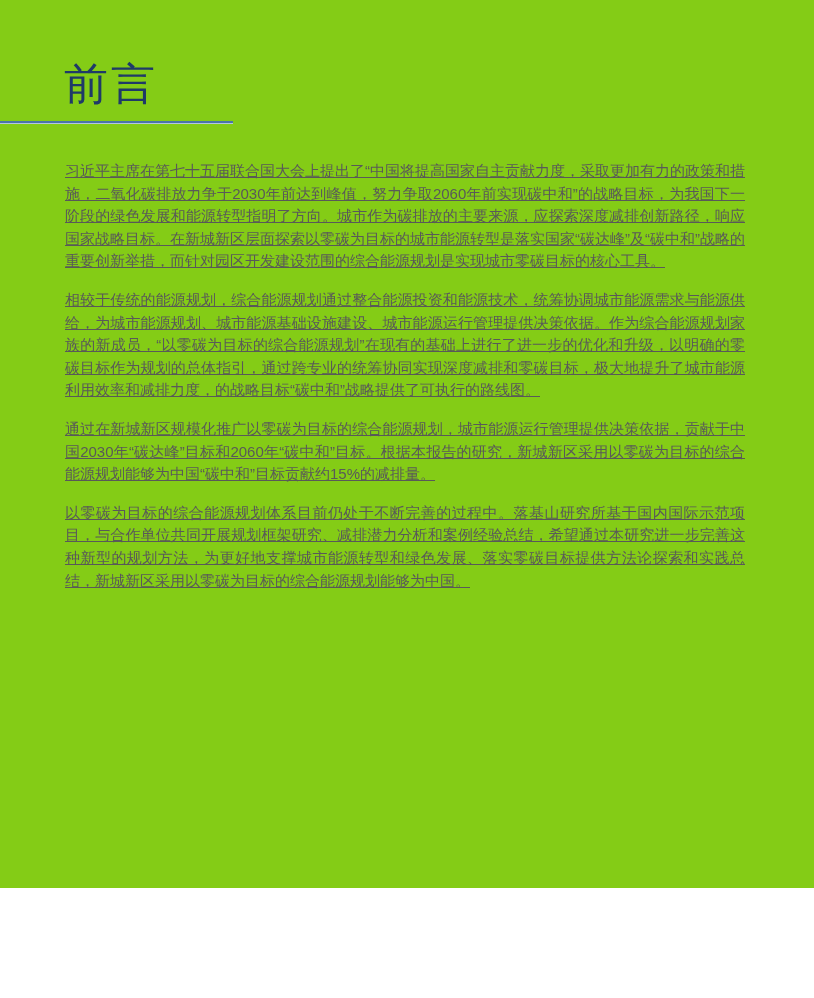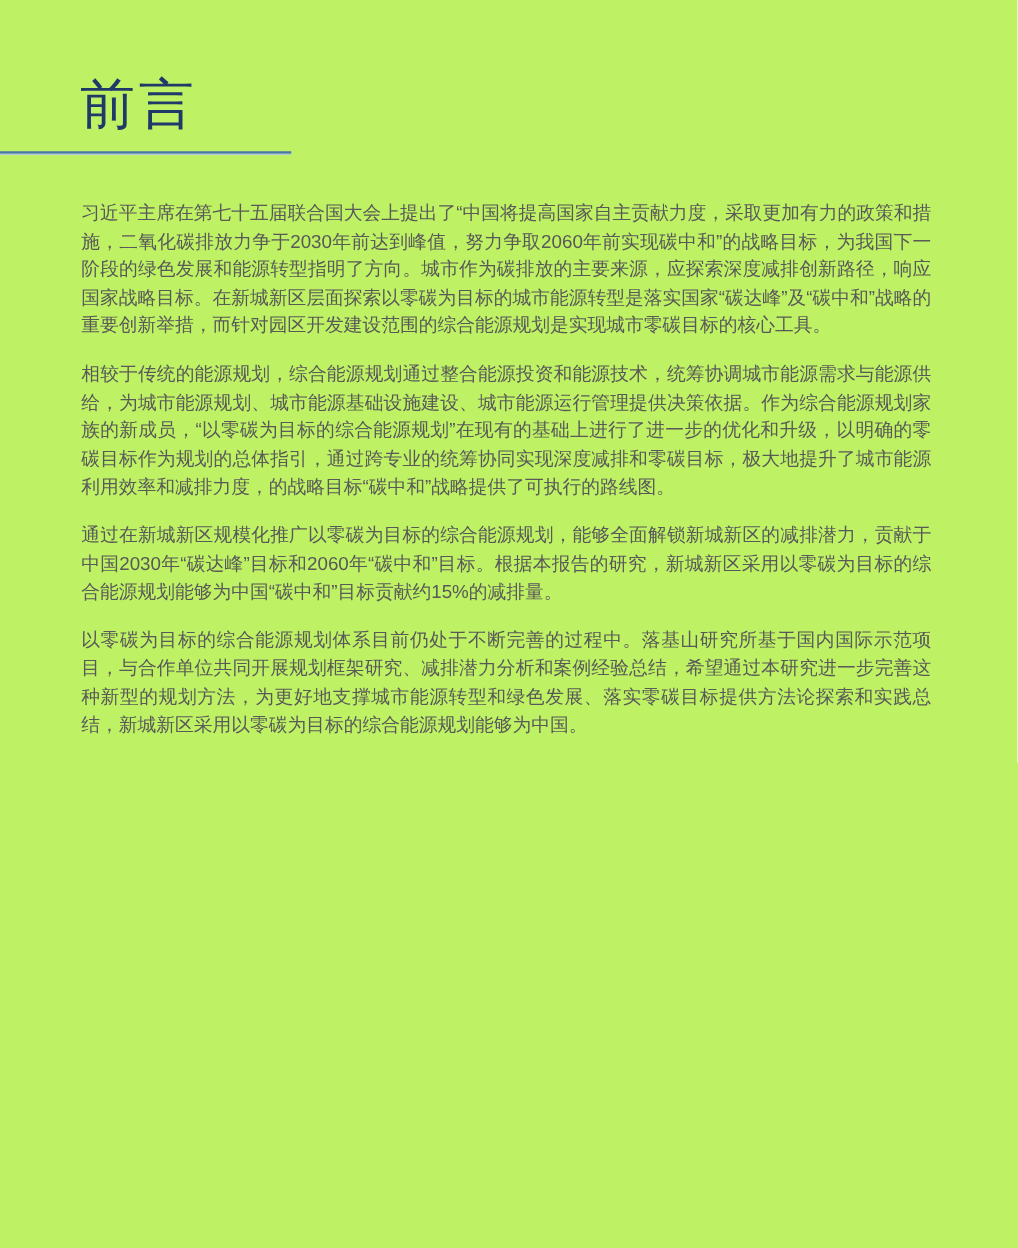--- a/index.html
+++ b/index.html
@@ -3,22 +3,22 @@
 <meta charset="utf-8">
 <style>
   html, body {
     margin: 0;
     padding: 0;
     background: #ffffff;
   }
   .page {
     position: relative;
     width: 814px;
-    height: 998px;
-    background: #bef264;
+    height: 888px;
+    background: #84cc16;
     overflow: hidden;
     font-family: "Liberation Sans", "DejaVu Sans", sans-serif;
   }
   .page-title {
     position: absolute;
     left: 64px;
     top: 56px;
     margin: 0;
     font-size: 44px;
     line-height: 56px;
@@ -42,29 +42,30 @@
     width: 684px;
   }
   .content p {
     margin: 0 4px 16px 0;
     font-size: 15px;
     line-height: 22.6px;
     color: #595959;
     text-align: justify;
     text-justify: inter-ideograph;
     word-break: break-all;
+    text-decoration: underline;
   }
 </style>
 </head>
 <body>
 
 <div class="page">
   <h1 class="page-title">前言</h1>
 
   <div class="title-rule"></div>
 
   <div class="content">
     <p>习近平主席在第七十五届联合国大会上提出了“中国将提高国家自主贡献力度，采取更加有力的政策和措施，二氧化碳排放力争于2030年前达到峰值，努力争取2060年前实现碳中和”的战略目标，为我国下一阶段的绿色发展和能源转型指明了方向。城市作为碳排放的主要来源，应探索深度减排创新路径，响应国家战略目标。在新城新区层面探索以零碳为目标的城市能源转型是落实国家“碳达峰”及“碳中和”战略的重要创新举措，而针对园区开发建设范围的综合能源规划是实现城市零碳目标的核心工具。</p>
     <p>相较于传统的能源规划，综合能源规划通过整合能源投资和能源技术，统筹协调城市能源需求与能源供给，为城市能源规划、城市能源基础设施建设、城市能源运行管理提供决策依据。作为综合能源规划家族的新成员，“以零碳为目标的综合能源规划”在现有的基础上进行了进一步的优化和升级，以明确的零碳目标作为规划的总体指引，通过跨专业的统筹协同实现深度减排和零碳目标，极大地提升了城市能源利用效率和减排力度，的战略目标“碳中和”战略提供了可执行的路线图。</p>
-    <p>通过在新城新区规模化推广以零碳为目标的综合能源规划，能够全面解锁新城新区的减排潜力，贡献于中国2030年“碳达峰”目标和2060年“碳中和”目标。根据本报告的研究，新城新区采用以零碳为目标的综合能源规划能够为中国“碳中和”目标贡献约15%的减排量。</p>
+    <p>通过在新城新区规模化推广以零碳为目标的综合能源规划，城市能源运行管理提供决策依据，贡献于中国2030年“碳达峰”目标和2060年“碳中和”目标。根据本报告的研究，新城新区采用以零碳为目标的综合能源规划能够为中国“碳中和”目标贡献约15%的减排量。</p>
     <p>以零碳为目标的综合能源规划体系目前仍处于不断完善的过程中。落基山研究所基于国内国际示范项目，与合作单位共同开展规划框架研究、减排潜力分析和案例经验总结，希望通过本研究进一步完善这种新型的规划方法，为更好地支撑城市能源转型和绿色发展、落实零碳目标提供方法论探索和实践总结，新城新区采用以零碳为目标的综合能源规划能够为中国。</p>
   </div>
 </div>
 
 </body></html>

